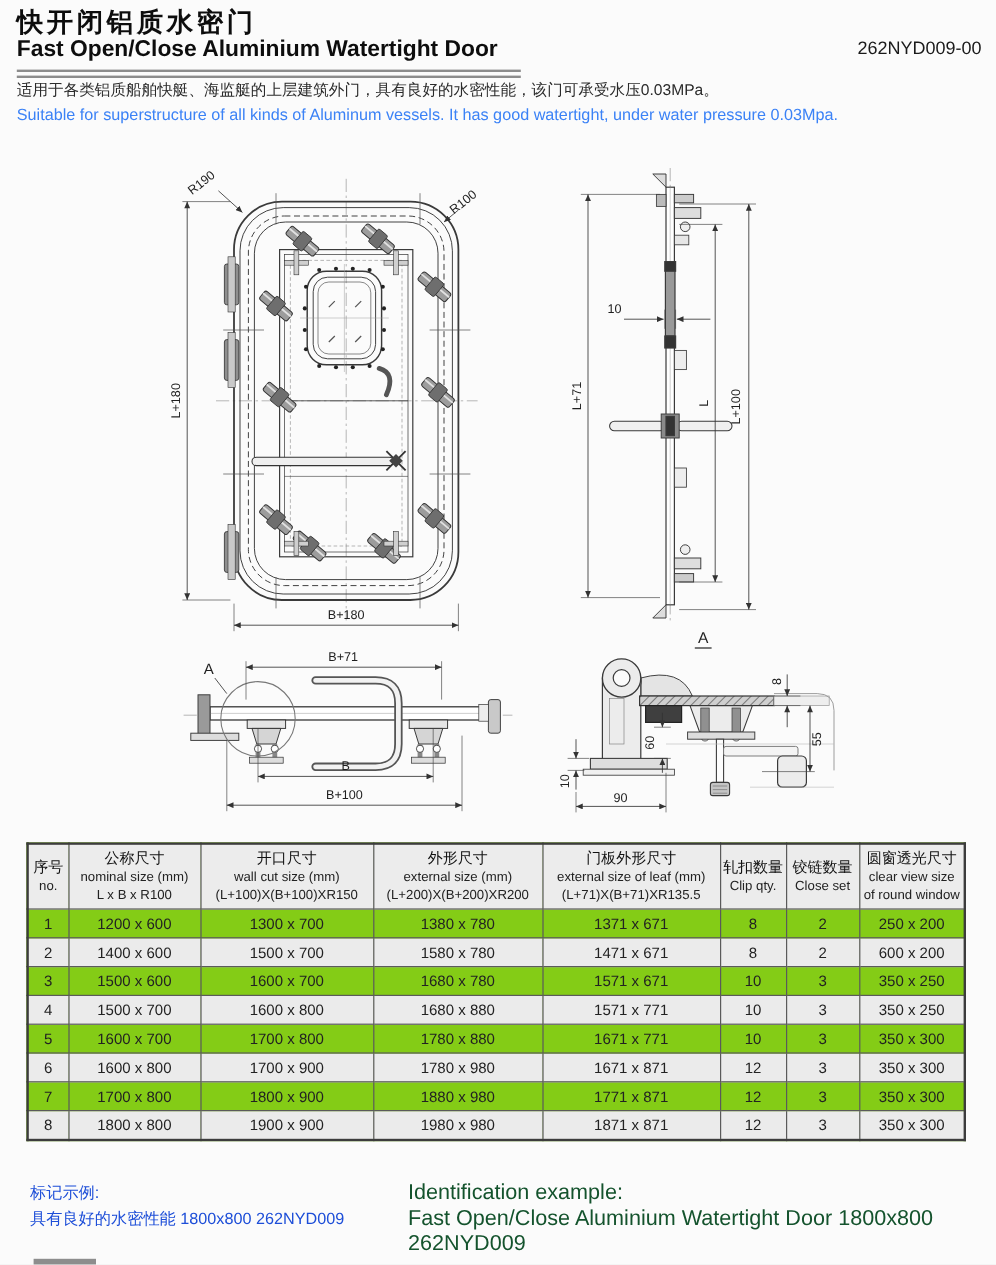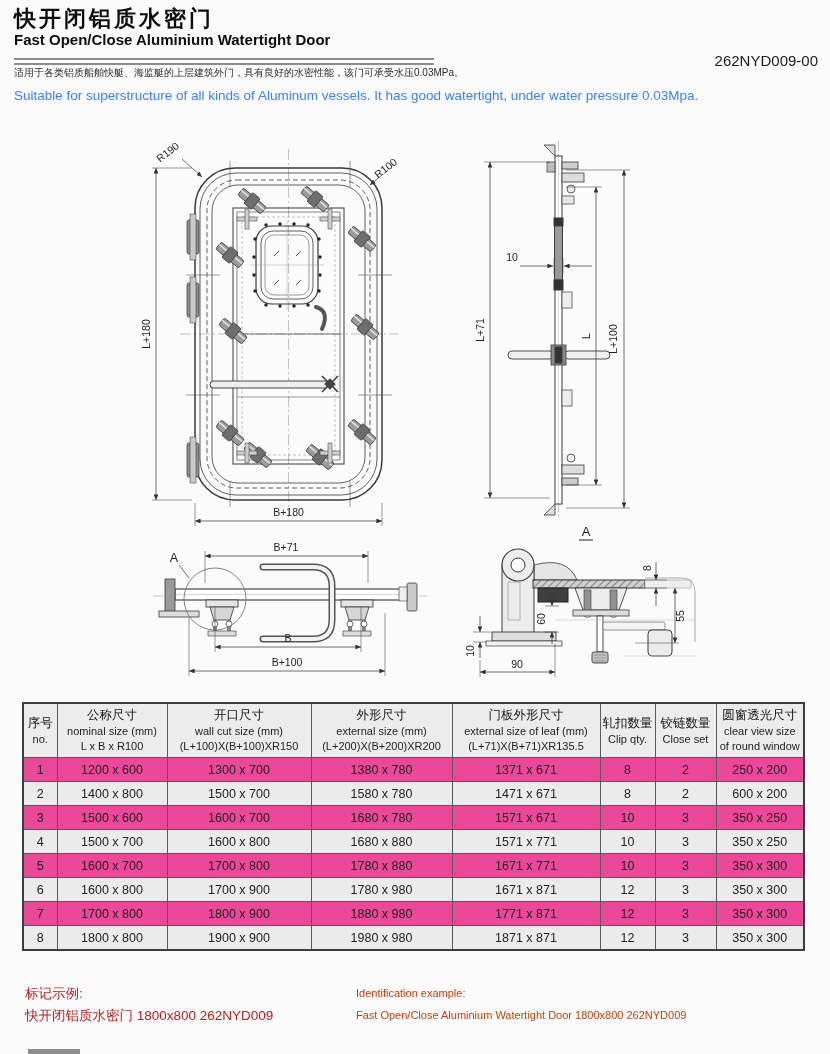--- a/index.html
+++ b/index.html
@@ -2,49 +2,49 @@
 <html><head>
 <meta charset="utf-8">
 <style>
   html,body { margin:0; padding:0; background:#e9e9e9; }
   .page {
     position:relative; width:830px; height:1054px; margin:0 auto;
     background:#fbfbfb; color:#1a1a1a;
     font-family:"Liberation Sans", sans-serif; overflow:hidden;text-decoration:underline;
   }
   .title-cn { position:absolute; left:14px; top:4px; font-size:22px; font-weight:bold; letter-spacing:3px; color:#0d0d0d; }
-  .title-en { position:absolute; left:14px; top:31px; font-size:15px; font-weight:bold; color:#0d0d0d; }
+  .title-en { position:absolute; left:14px; top:31px; font-size:19px; font-weight:bold; color:#0d0d0d; }
   .title-rule { position:absolute; left:14px; top:58px; width:420px; height:3px;
     border-top:2px solid #8c8c8c; border-bottom:2px solid #8c8c8c; }
-  .doc-code { position:absolute; right:12px; top:52px; font-size:15px; color:#1a1a1a; }
-  .desc-cn { position:absolute; left:14px; top:66px; font-size:10px; color:#2b2b2b; }
+  .doc-code { position:absolute; right:12px; top:32px; font-size:15px; color:#1a1a1a; }
+  .desc-cn { position:absolute; left:14px; top:66px; font-size:13px; color:#2b2b2b; }
   .desc-en { position:absolute; left:14px; top:88px; font-size:13.5px; color:#3b82f6; }
 
   .draw { position:absolute; }
   .draw text { font-family:"Liberation Sans", sans-serif; }
   .dim-t { font-size:10.5px; fill:#1f1f1f; }
   .cl  { stroke:#9a9a9a; stroke-width:0.6; stroke-dasharray:11 3 2 3; fill:none; }
   .tick{ stroke:#555; stroke-width:0.6; }
   .ext { stroke:#444; stroke-width:0.55; }
   .dl  { stroke:#333; stroke-width:0.7; fill:none; }
   .art { stroke:#3a3a3a; fill:none; }
 
   .spec-table { position:absolute; left:22px; top:702px; width:672px;
-    border-collapse:collapse; table-layout:fixed; background:#ec4899; }
+    border-collapse:collapse; table-layout:fixed; background:#84cc16; }
   .spec-table th, .spec-table td { border:1px solid #5a5a5a; text-align:center; vertical-align:middle; }
   .spec-table { border:2px solid #3c3c3c; }
   .spec-table thead th { background:#ececec; padding:3px 1px; font-weight:normal; }
   .h-cn { font-size:12.5px; color:#111; line-height:17px; }
   .h-en { font-size:11px; color:#222; line-height:15px; }
   .h-f  { font-size:11px; color:#222; line-height:15px; }
   .spec-table tbody td { height:23px; font-size:12.5px; color:#222; padding:0 2px; }
   .spec-table tbody tr:nth-child(even) { background:#ebebeb; }
 
-  .foot-cn { position:absolute; left:25px; top:983px; font-size:13.5px; line-height:21.5px; color:#b91c1c; }
-  .foot-en { position:absolute; left:356px; top:983px; font-size:11px; line-height:21.5px; color:#c2410c; }
+  .foot-cn { position:absolute; left:25px; top:983px; font-size:13.5px; line-height:21.5px; color:#1d4ed8; }
+  .foot-en { position:absolute; left:340px; top:983px; font-size:18px; line-height:21.5px; color:#14532d; }
   .crop-strip { position:absolute; left:28px; top:1049px; width:52px; height:5px; background:#8d8d8d; }
 </style>
 </head>
 <body>
 
 <div class="page">
 
   <div class="title-cn">快开闭铝质水密门</div>
   <div class="title-en">Fast Open/Close Aluminium Watertight Door</div>
   <div class="title-rule"></div>
@@ -417,21 +417,21 @@
           <td>1200 x 600</td>
           <td>1300 x 700</td>
           <td>1380 x 780</td>
           <td>1371 x 671</td>
           <td>8</td>
           <td>2</td>
           <td>250 x 200</td>
         </tr>
         <tr>
           <td>2</td>
-          <td>1400 x 800</td>
+          <td>1400 x 600</td>
           <td>1500 x 700</td>
           <td>1580 x 780</td>
           <td>1471 x 671</td>
           <td>8</td>
           <td>2</td>
           <td>600 x 200</td>
         </tr>
         <tr>
           <td>3</td>
           <td>1500 x 600</td>
@@ -490,21 +490,21 @@
           <td>1871 x 871</td>
           <td>12</td>
           <td>3</td>
           <td>350 x 300</td>
         </tr>
       </tbody>
   </table>
 
   <div class="foot-cn">
     <div>标记示例:</div>
-    <div>快开闭铝质水密门 1800x800 262NYD009</div>
+    <div>具有良好的水密性能 1800x800 262NYD009</div>
   </div>
   <div class="foot-en">
     <div>Identification example:</div>
     <div>Fast Open/Close Aluminium Watertight Door 1800x800 262NYD009</div>
   </div>
 
   <div class="crop-strip"></div>
 </div>
 
 </body></html>

